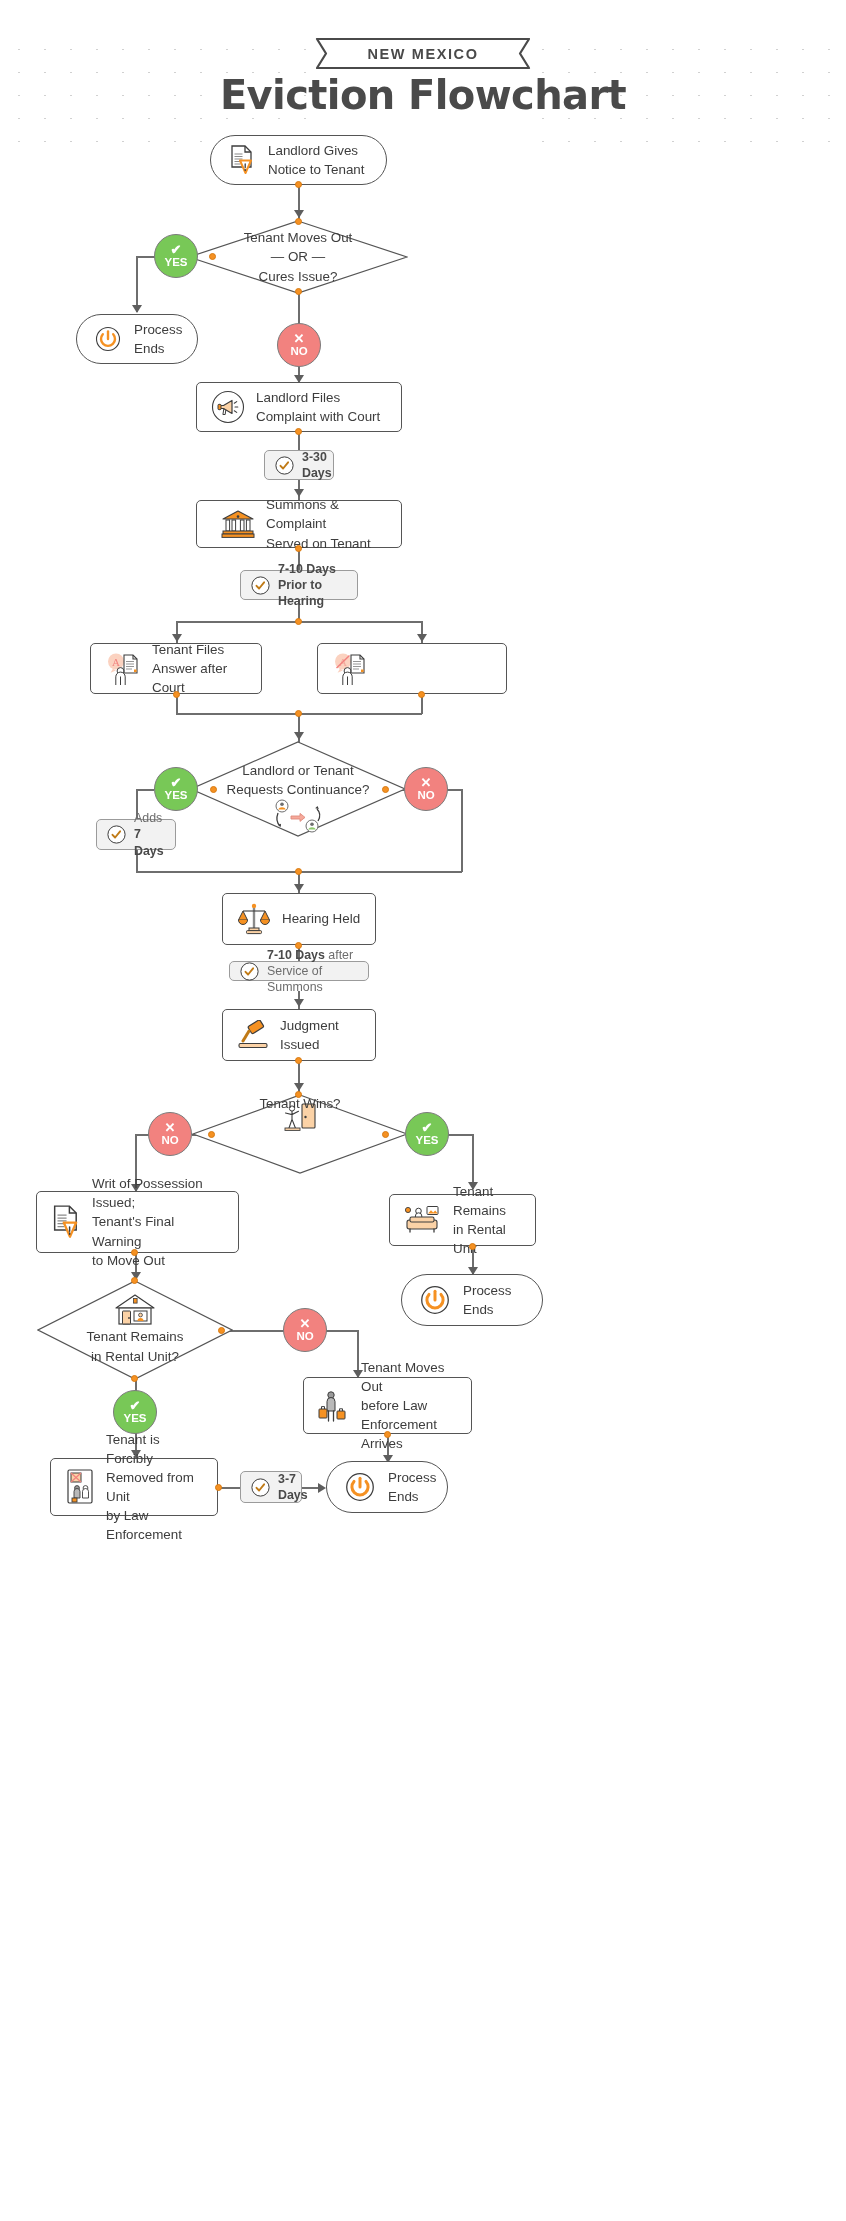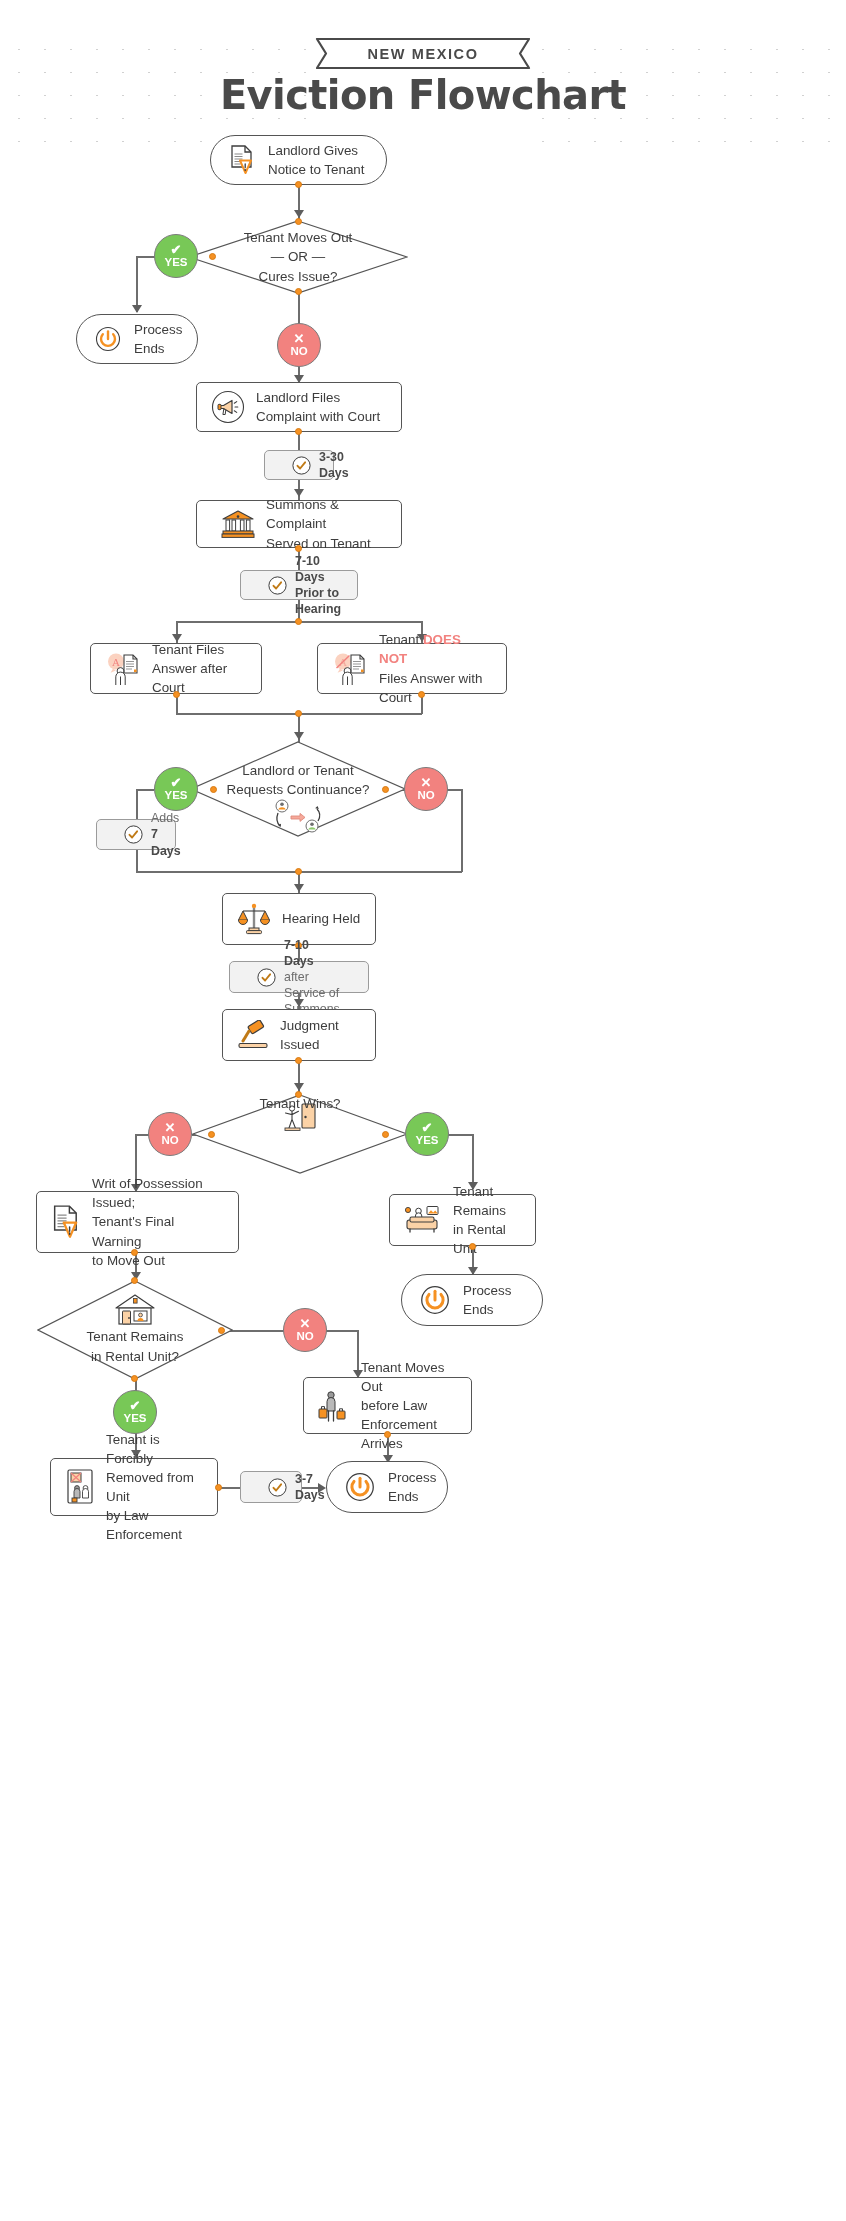--- a/index.html
+++ b/index.html
@@ -54,21 +54,21 @@
   .stadium {
     border: 1.4px solid #555; border-radius: 40px; background: #fff;
     display: flex; align-items: center; gap: 13px;
     padding: 10px 18px;
     color: #3d3d3d; font-size: 13.4px; line-height: 1.42;
   }
   
   .chip {
     border: 1.2px solid #9b9b9b; border-radius: 5px; background: #f2f2f2;
     display: flex; align-items: center; gap: 8px;
-    padding: 5px 27px;
+    padding: 5px 10px;
     color: #4a4a4a; font-size: 12.4px; line-height: 1.3; font-weight: bold;
   }
   .chip .sub { font-weight: normal; color: #6d6d6d; }
   .chip .ln2 { font-weight: bold; }
 
   
   .diamond { position: absolute; }
   .diamond .dlabel {
     position: absolute; inset: 0;
     display: flex; flex-direction: column;
@@ -340,22 +340,20 @@
     <path d="M19 3h9l4 4v14h-13z" fill="#fff" stroke="#3d3d3d" stroke-width="1.1"></path>
     <path d="M28 3v4h4" fill="none" stroke="#3d3d3d" stroke-width="1.1"></path>
     <g stroke="#8a8a8a" stroke-width=".9">
         <path d="M21 9.5h8M21 12h8M21 14.5h8M21 17h6"></path>
       </g>
     <rect x="29" y="17.5" width="2.6" height="2.6" fill="#f59122"></rect>
     <circle cx="15.5" cy="19" r="3.4" fill="#fff" stroke="#3d3d3d" stroke-width="1"></circle>
     <path d="M10.8 33v-8.2a4.7 4.7 0 0 1 9.4 0V33" fill="#fff" stroke="#3d3d3d" stroke-width="1"></path>
     <path d="M15.5 24.5V33" stroke="#3d3d3d" stroke-width="1"></path>
   </svg>
-  <div class="txt"><span>Tenant </span><span class="red">DOES  NOT</span><span>
-Files Answer with Court</span></div>
 </div>
 <div class="dot" style="left:418px; top:691px;"></div>
 <div class="dot" style="left:295px; top:710px;"></div>
 
 <div class="diamond" style="left:190px; top:741px; width:216px; height:96px;">
   <svg width="216" height="96" viewBox="0 0 216 96">
     <path d="M108 1 L215 48 L108 95 L1 48 Z" fill="#fff" stroke="#555" stroke-width="1.2"></path>
   </svg>
   <div class="dlabel" style="justify-content:flex-start; padding-top:20px;">
     <span>Landlord or Tenant</span>
@@ -410,21 +408,21 @@
     <path d="M1.5 14.8h9M23.5 14.8h9" stroke="#fff" stroke-width="0"></path>
     <path d="M1.5 18 a4.5 4.5 0 0 0 9 0" fill="#f59122" stroke="#3d3d3d" stroke-width="1"></path>
     <path d="M23.5 18 a4.5 4.5 0 0 0 9 0" fill="#f59122" stroke="#3d3d3d" stroke-width="1"></path>
     <rect x="12" y="26" width="10" height="2.6" fill="#fbd2a6" stroke="#3d3d3d" stroke-width="1"></rect>
     <rect x="9.5" y="28.6" width="15" height="3" rx="1" fill="#fbd2a6" stroke="#3d3d3d" stroke-width="1"></rect>
   </svg>
   <div class="txt">Hearing Held</div>
 </div>
 <div class="dot" style="left:295px; top:942px;"></div>
 
-<div class="node chip" style="left:229px; top:961px; width:140px; height:32px;">
+<div class="node chip" style="left:229px; top:961px; width:140px; height:20px;">
   <svg class="ic" width="19" height="19" viewBox="0 0 19 19">
     <circle cx="9.5" cy="9.5" r="8.6" fill="#fff" stroke="#3d3d3d" stroke-width="1"></circle>
     <path d="M5.5 9.8l2.6 2.7 5-6.2" fill="none" stroke="#c07a16" stroke-width="1.9" stroke-linecap="round" stroke-linejoin="round"></path>
   </svg>
   <div>
     <div><span>7-10 Days</span> <span class="sub">after</span></div>
     <div class="sub">Service of Summons</div>
   </div>
 </div>
 

